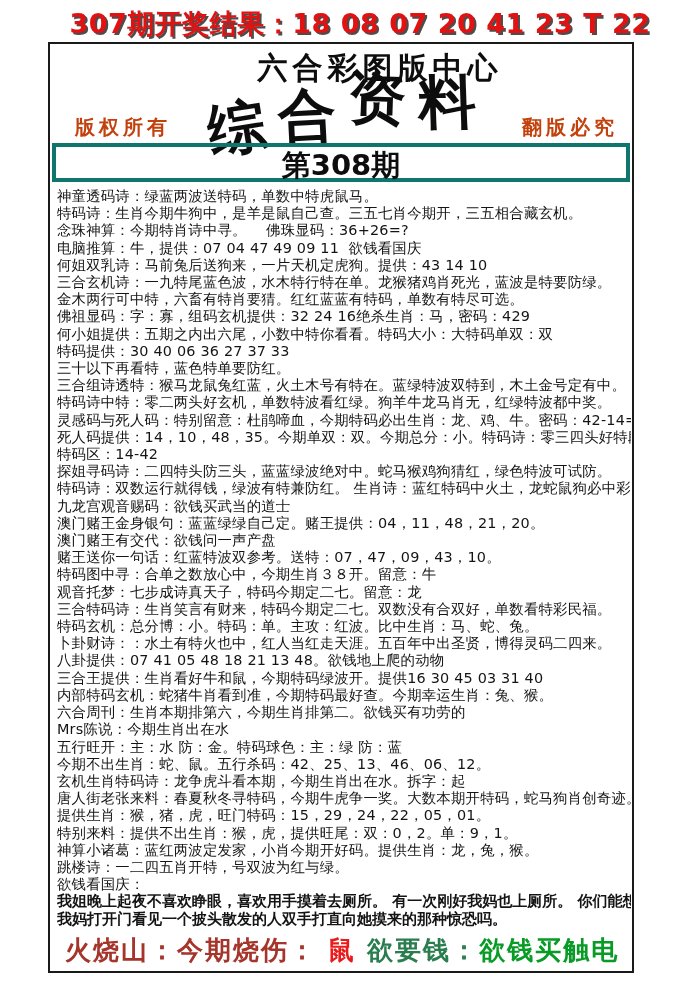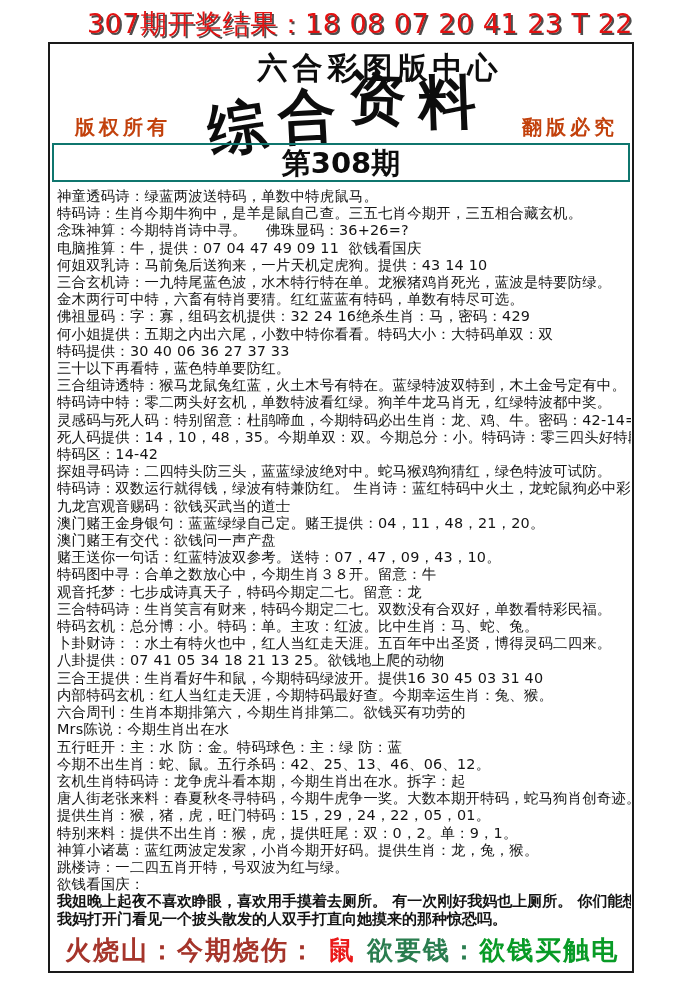--- a/index.html
+++ b/index.html
@@ -13,21 +13,21 @@
   
   .blob { position:absolute; border-radius:50%; pointer-events:none;
     background:radial-gradient(closest-side, rgba(190,225,200,0.35), rgba(190,225,200,0)); }
   .blob.b1 { left:430px; top:905px; width:190px; height:70px; }
   .blob.b2 { left:120px; top:300px; width:120px; height:50px; }
   .blob.b3 { left:330px; top:120px; width:150px; height:50px; }
 
   
   .top-banner {
     position:absolute; top:6px; left:0; width:100%; text-align:center;
-    font-size:27px; font-weight:400; color:#e31212; letter-spacing:0.5px;
+    font-size:27px; font-weight:700; color:#e31212; letter-spacing:0.5px;
     text-shadow:2px 2px 0 #4d4d4d; white-space:nowrap;padding-left:40px;
   }
 
   
   .frame {
     position:absolute; left:48px; top:42px; width:586px; height:931px;
     border:2px solid #1a1a1a; background:#ffffff;
   }
 
   
@@ -46,21 +46,21 @@
   .hdr-note {
     position:absolute; top:70px; font-size:20px; font-weight:800;
     letter-spacing:4px; color:#c2410c; white-space:nowrap;
   }
   .hdr-note.left { left:25px; }
   .hdr-note.right { right:14px; }
 
   
   .issue-box {
     position:absolute; left:2px; top:99px; width:578px; height:39px;
-    border:2px solid #0f766e; text-align:center;
+    border:4px solid #0f766e; text-align:center;
     font-size:29px; font-weight:600; line-height:36px; color:#0d0d0d;
     white-space:nowrap;
   }
 
   
   .body-lines {
     position:absolute; left:7px; top:144px; width:574px;
     font-size:14.4px; line-height:17.2px; color:#141414;
     letter-spacing:0.2px;
   }
@@ -118,23 +118,23 @@
         <div class="bline">特码诗：双数运行就得钱，绿波有特兼防红。 生肖诗：蓝红特码中火土，龙蛇鼠狗必中彩。</div>
         <div class="bline">九龙宫观音赐码：欲钱买武当的道士</div>
         <div class="bline">澳门赌王金身银句：蓝蓝绿绿自己定。赌王提供：04，11，48，21，20。</div>
         <div class="bline">澳门赌王有交代：欲钱问一声产盘</div>
         <div class="bline">赌王送你一句话：红蓝特波双参考。送特：07，47，09，43，10。</div>
         <div class="bline">特码图中寻：合单之数放心中，今期生肖３８开。留意：牛</div>
         <div class="bline">观音托梦：七步成诗真天子，特码今期定二七。留意：龙</div>
         <div class="bline">三合特码诗：生肖笑言有财来，特码今期定二七。双数没有合双好，单数看特彩民福。</div>
         <div class="bline">特码玄机：总分博：小。特码：单。主攻：红波。比中生肖：马、蛇、兔。</div>
         <div class="bline">卜卦财诗：：水土有特火也中，红人当红走天涯。五百年中出圣贤，博得灵码二四来。</div>
-        <div class="bline">八卦提供：07 41 05 34 18 21 13 25。欲钱地上爬的动物</div>
+        <div class="bline">八卦提供：07 41 05 48 18 21 13 48。欲钱地上爬的动物</div>
         <div class="bline">三合王提供：生肖看好牛和鼠，今期特码绿波开。提供16 30 45 03 31 40</div>
-        <div class="bline">内部特码玄机：红人当红走天涯，今期特码最好查。今期幸运生肖：兔、猴。</div>
+        <div class="bline">内部特码玄机：蛇猪牛肖看到准，今期特码最好查。今期幸运生肖：兔、猴。</div>
         <div class="bline">六合周刊：生肖本期排第六，今期生肖排第二。欲钱买有功劳的</div>
         <div class="bline">Mrs陈说：今期生肖出在水</div>
         <div class="bline">五行旺开：主：水 防：金。特码球色：主：绿 防：蓝</div>
         <div class="bline">今期不出生肖：蛇、鼠。五行杀码：42、25、13、46、06、12。</div>
         <div class="bline">玄机生肖特码诗：龙争虎斗看本期，今期生肖出在水。拆字：起</div>
         <div class="bline">唐人街老张来料：春夏秋冬寻特码，今期牛虎争一奖。大数本期开特码，蛇马狗肖创奇迹。</div>
         <div class="bline">提供生肖：猴，猪，虎，旺门特码：15，29，24，22，05，01。</div>
         <div class="bline">特别来料：提供不出生肖：猴，虎，提供旺尾：双：0，2。单：9，1。</div>
         <div class="bline">神算小诸葛：蓝红两波定发家，小肖今期开好码。提供生肖：龙，兔，猴。</div>
         <div class="bline">跳楼诗：一二四五肖开特，号双波为红与绿。</div>

